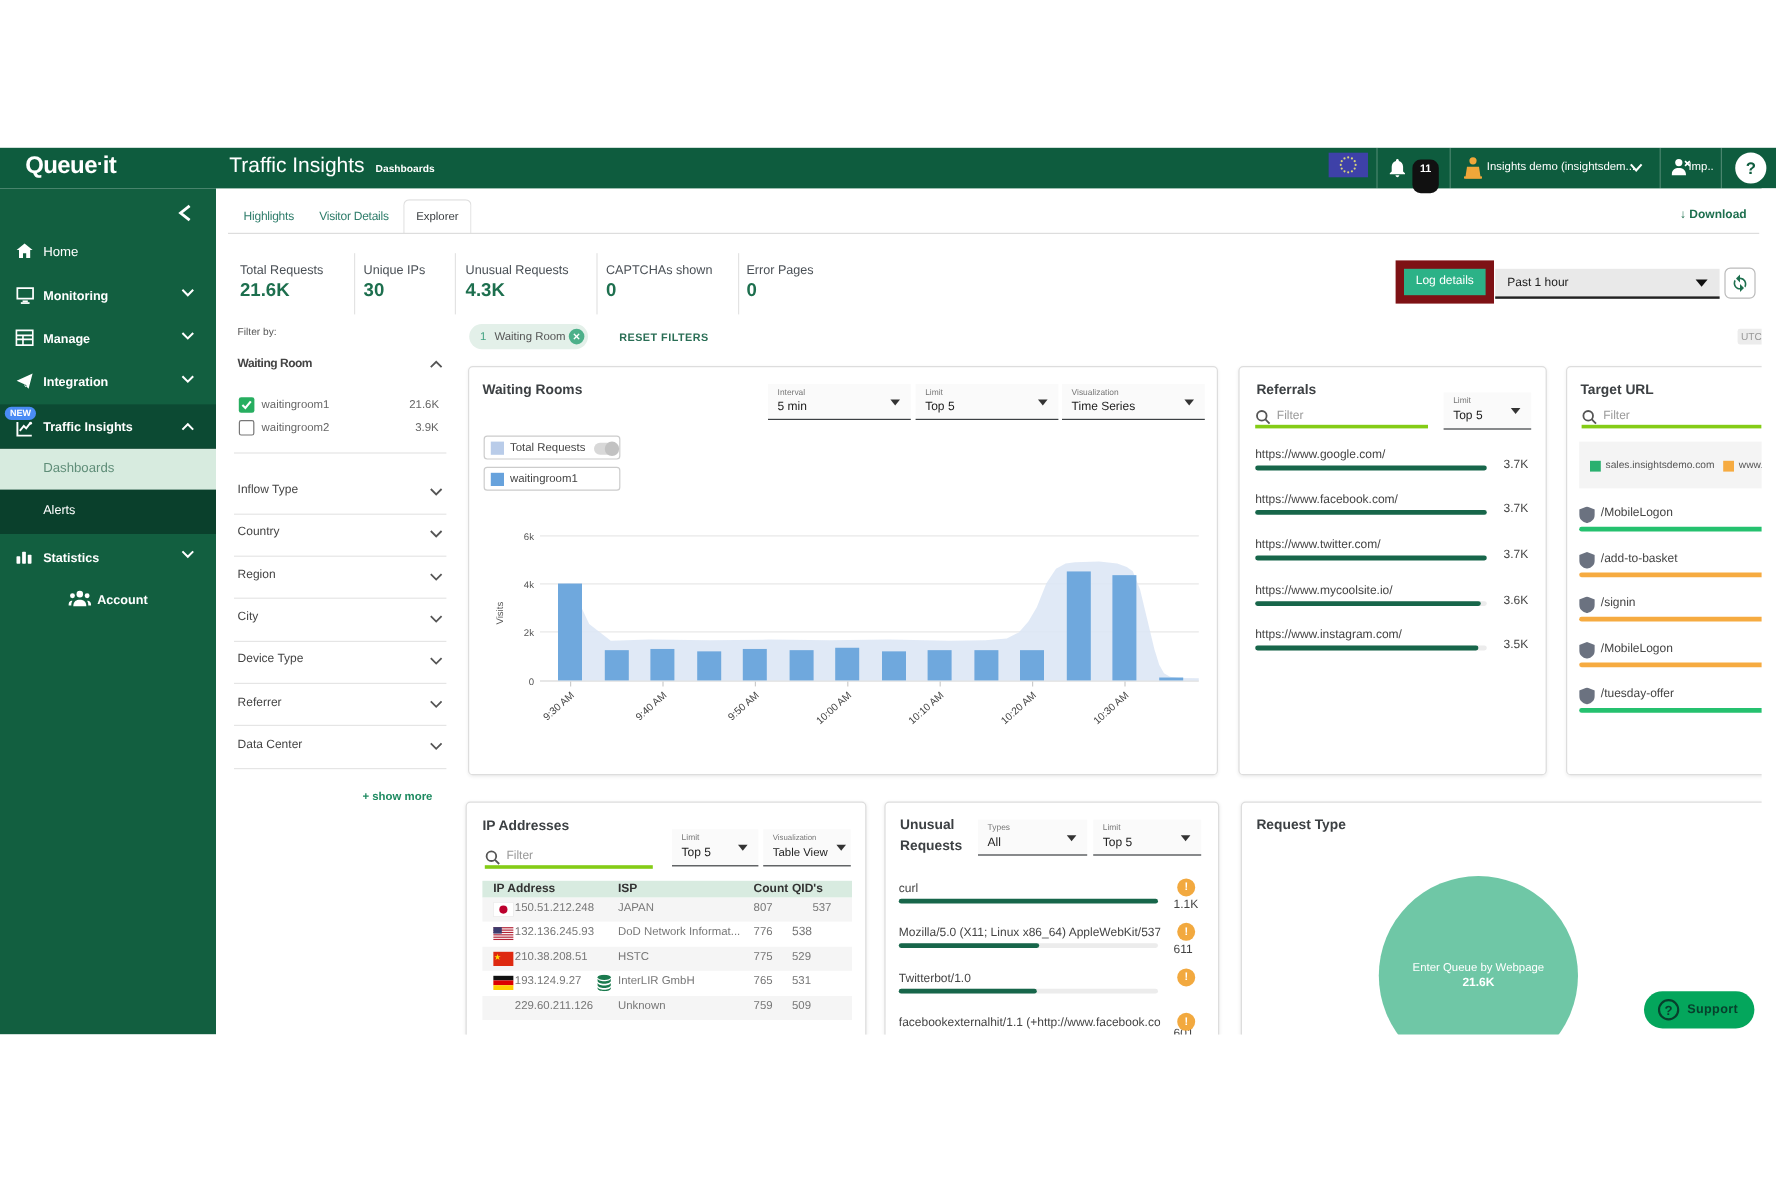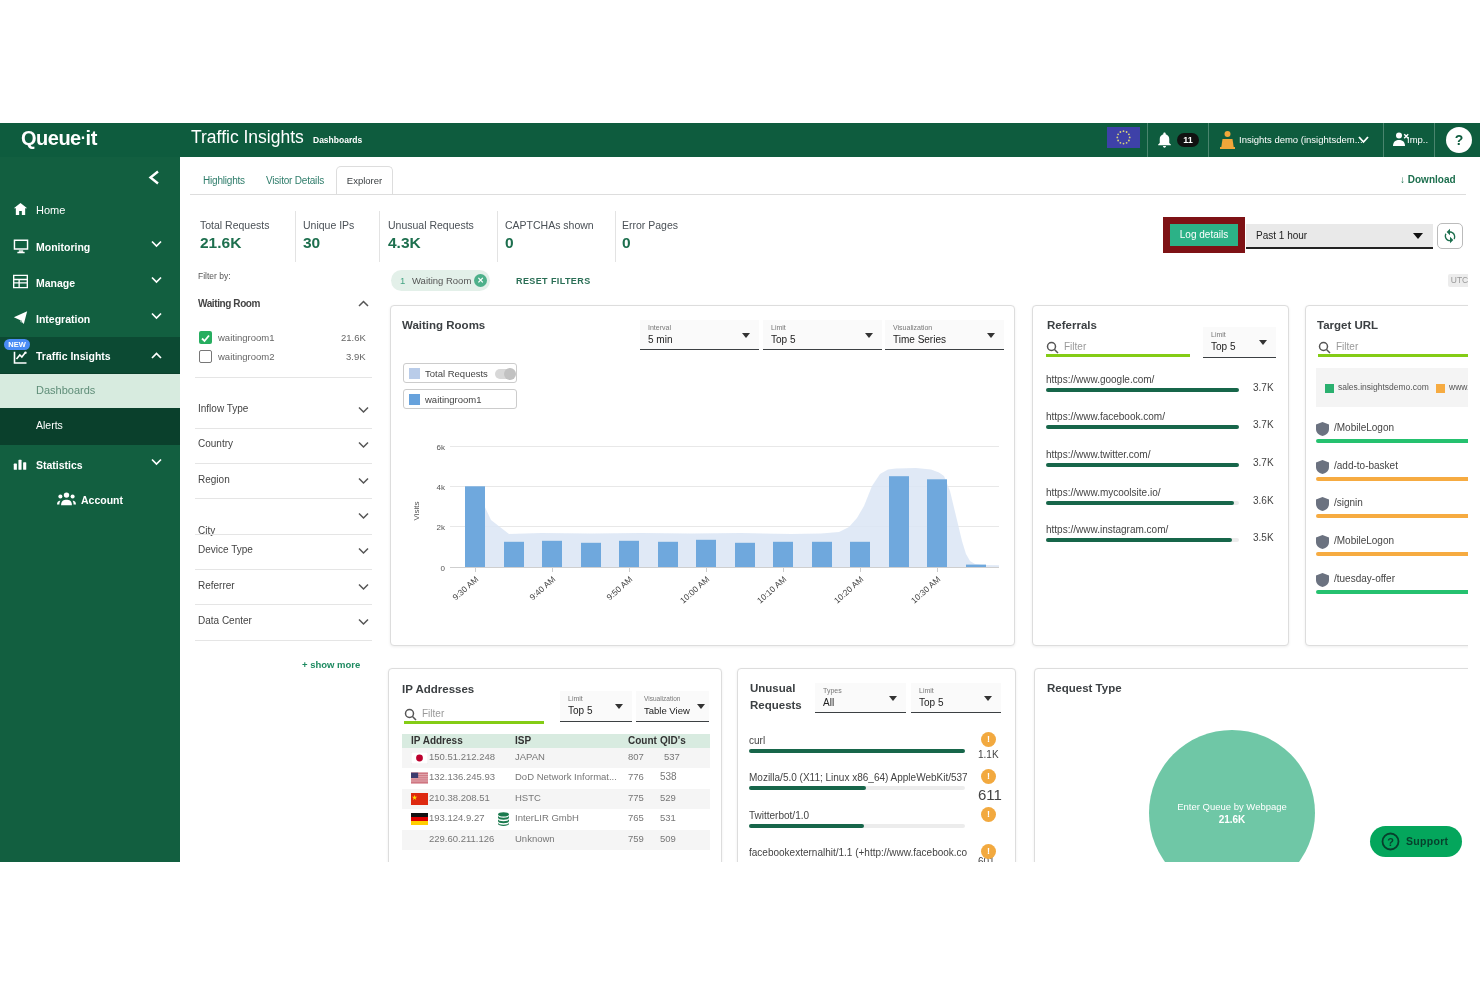--- a/index.html
+++ b/index.html
@@ -65,21 +65,21 @@
           <circle cx="11.1" cy="13.5" r="0.9"></circle>
           <circle cx="10.3" cy="10.4" r="0.9"></circle>
           <circle cx="11.1" cy="7.3" r="0.9"></circle>
           <circle cx="13.4" cy="5.0" r="0.9"></circle>
       </g>
     </svg>
     <div class="hdiv" style="left:1147px;"></div>
     <svg class="abs" style="left:1155px;top:8px;" width="19" height="19" viewBox="0 0 24 24" fill="#fff">
         <path d="M12 2c-.8 0-1.5.7-1.5 1.5v.6C7.9 4.8 6 7.1 6 10v5l-2 2v1h16v-1l-2-2v-5c0-2.9-1.9-5.2-4.5-5.9v-.6C13.5 2.7 12.8 2 12 2zm-2 17c0 1.1.9 2 2 2s2-.9 2-2h-4z"></path>
       </svg>
-    <div class="abs" style="left:1177px;top:10px;width:22px;height:14px;background:#111;border-radius:7px;color:#fff;font-size:9px;font-weight:bold;text-align:center;line-height:14px;">11</div>
+    <div class="abs" style="left:1177px;top:10px;width:22px;height:28px;background:#111;border-radius:7px;color:#fff;font-size:9px;font-weight:bold;text-align:center;line-height:14px;">11</div>
     <div class="hdiv" style="left:1208px;"></div>
     <svg class="abs" style="left:1219px;top:7px;" width="17" height="19" viewBox="0 0 17 19">
       <g fill="#f0a73a">
           <circle cx="8.5" cy="4" r="3"></circle>
           <path d="M2 19 L3.5 9 L13.5 9 L15 19 Z"></path>
           <rect x="1" y="17" width="15" height="2"></rect>
           <rect x="5" y="10.5" width="1.6" height="5"></rect>
           <rect x="7.7" y="10.5" width="1.6" height="5"></rect>
           <rect x="10.4" y="10.5" width="1.6" height="5"></rect>
         </g>
@@ -251,21 +251,21 @@
     <div class="fhead" style="left:18px;top:281px;">Country</div>
     <svg class="abs" style="left:178px;top:284px;" width="11" height="8" viewBox="0 0 11 8">
         <polyline points="1,1.5 5.5,6 10,1.5" fill="none" stroke="#555" stroke-width="1.5"></polyline>
       </svg>
     <div class="fdiv" style="left:15px;top:306px;"></div>
     <div class="fhead" style="left:18px;top:317px;">Region</div>
     <svg class="abs" style="left:178px;top:320px;" width="11" height="8" viewBox="0 0 11 8">
         <polyline points="1,1.5 5.5,6 10,1.5" fill="none" stroke="#555" stroke-width="1.5"></polyline>
       </svg>
     <div class="fdiv" style="left:15px;top:341px;"></div>
-    <div class="fhead" style="left:18px;top:368px;">City</div>
+    <div class="fhead" style="left:18px;top:352px;">City</div>
     <svg class="abs" style="left:178px;top:355px;" width="11" height="8" viewBox="0 0 11 8">
         <polyline points="1,1.5 5.5,6 10,1.5" fill="none" stroke="#555" stroke-width="1.5"></polyline>
       </svg>
     <div class="fdiv" style="left:15px;top:377px;"></div>
     <div class="fhead" style="left:18px;top:387px;">Device Type</div>
     <svg class="abs" style="left:178px;top:390px;" width="11" height="8" viewBox="0 0 11 8">
         <polyline points="1,1.5 5.5,6 10,1.5" fill="none" stroke="#555" stroke-width="1.5"></polyline>
       </svg>
     <div class="fdiv" style="left:15px;top:412px;"></div>
     <div class="fhead" style="left:18px;top:423px;">Referrer</div>
@@ -463,21 +463,21 @@
       <div class="abs" style="left:13px;top:120px;width:308px;height:20px;background:#f5f5f5;"></div>
       <div class="abs" style="left:13px;top:161px;width:308px;height:20px;background:#f5f5f5;"></div>
 
       <svg class="abs" style="left:22px;top:83px;" width="17" height="12" viewBox="0 0 17 12">
           <rect width="17" height="12" fill="#fff" stroke="#ddd" stroke-width="0.5"></rect>
           <circle cx="8.5" cy="6" r="3.4" fill="#bc002d"></circle>
         </svg>
       <div class="abs" style="left:40px;top:82px;font-size:9.5px;color:#777;">150.51.212.248</div>
       <div class="abs" style="left:126px;top:82px;font-size:9.5px;color:#777;">JAPAN</div>
       <div class="abs" style="left:239px;top:82px;font-size:9.5px;color:#777;">807</div>
-      <div class="abs" style="left:275px;top:82px;font-size:9.5px;color:#777;">537</div>
+      <div class="abs" style="left:288px;top:82px;font-size:9.5px;color:#777;">537</div>
 
       <svg class="abs" style="left:22px;top:103px;" width="17" height="12" viewBox="0 0 19 12">
           <rect width="19" height="12" fill="#fff"></rect>
           <g fill="#b22234">
             <rect y="0" width="19" height="1.1"></rect>
             <rect y="2.2" width="19" height="1.1"></rect>
             <rect y="4.4" width="19" height="1.1"></rect>
             <rect y="6.6" width="19" height="1.1"></rect>
             <rect y="8.8" width="19" height="1.1"></rect>
             <rect y="10.9" width="19" height="1.1"></rect>
@@ -536,21 +536,21 @@
           <span class="ar"></span>
         </div>
       <div class="abs" style="left:11px;top:66px;font-size:10px;color:#444;">curl</div>
       <div class="bar" style="left:11px;top:80px;width:216px;background:#17664a;"></div>
       <div class="warn" style="left:243px;top:63px;">!</div>
       <div class="abs" style="left:240px;top:80px;font-size:10px;color:#444;">1.1K</div>
       <div class="abs" style="left:11px;top:103px;width:218px;font-size:10px;color:#444;white-space:nowrap;overflow:hidden;">Mozilla/5.0 (X11; Linux x86_64) AppleWebKit/537.36...</div>
       <div class="track" style="left:11px;top:117px;width:216px;"></div>
       <div class="bar" style="left:11px;top:117px;width:117px;background:#17664a;"></div>
       <div class="warn" style="left:243px;top:100px;">!</div>
-      <div class="abs" style="left:240px;top:117px;font-size:15px;color:#444;">611</div>
+      <div class="abs" style="left:240px;top:117px;font-size:10px;color:#444;">611</div>
       <div class="abs" style="left:11px;top:141px;font-size:10px;color:#444;">Twitterbot/1.0</div>
       <div class="track" style="left:11px;top:155px;width:216px;"></div>
       <div class="bar" style="left:11px;top:155px;width:115px;background:#17664a;"></div>
       <div class="warn" style="left:243px;top:138px;">!</div>
       <div class="abs" style="left:240px;top:155px;font-size:10px;color:#444;margin-top:32px;">601</div>
       <div class="abs" style="left:11px;top:178px;width:218px;font-size:10px;color:#444;white-space:nowrap;overflow:hidden;">facebookexternalhit/1.1 (+http://www.facebook.co...</div>
       <div class="warn" style="left:243px;top:175px;">!</div>
     </div>
 
     <div class="card" style="left:854px;top:511px;width:640px;height:341px;">

